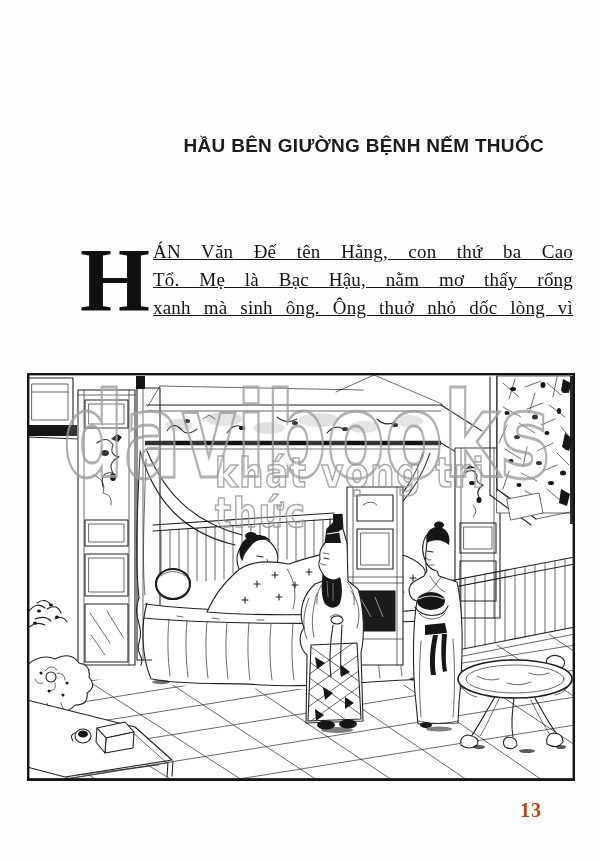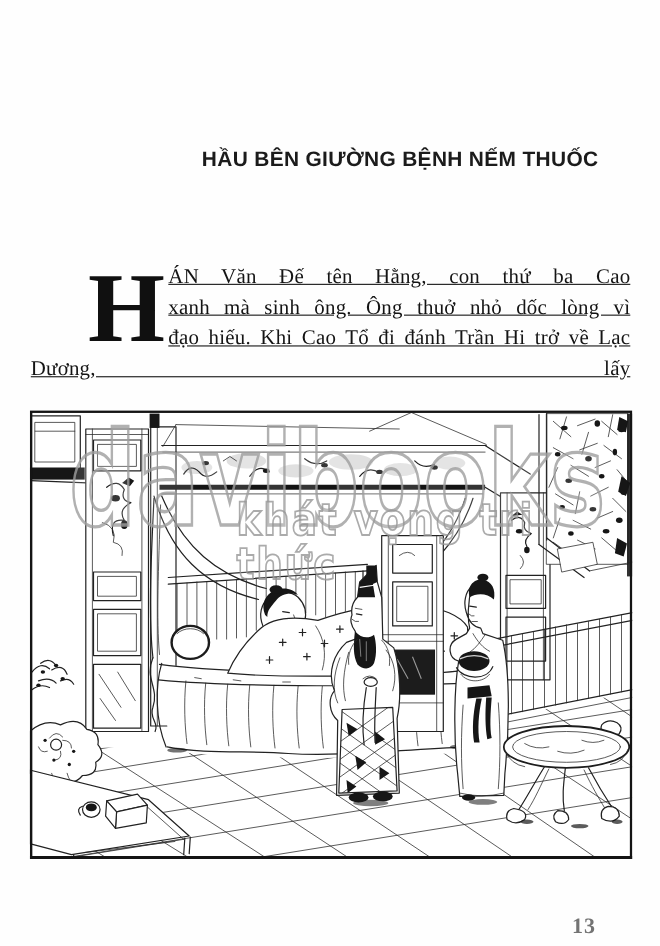--- a/index.html
+++ b/index.html
@@ -29,37 +29,37 @@
 
   
   .wm{position:absolute;left:0;top:0;width:100%;height:100%;pointer-events:none;}
   .wm1{position:absolute;left:36px;top:4px;font:bold 118px/1 "DejaVu Sans",sans-serif;
        transform:scaleX(.72);transform-origin:0 0;letter-spacing:0;
        color:rgba(255,255,255,.14);-webkit-text-stroke:3px rgba(158,158,158,.8);}
   .wm2{position:absolute;left:188px;top:80px;font:bold 40px/1 "DejaVu Sans",sans-serif;
        transform:scaleX(.85);transform-origin:0 0;letter-spacing:2px;
        color:rgba(255,255,255,.16);-webkit-text-stroke:1.7px rgba(150,150,150,.8);}
 
-  .pageno{position:absolute;top:832px;right:58px;font:bold 20px/1 "Liberation Serif",serif;letter-spacing:1px;color:#737373;}
+  .pageno{position:absolute;top:800px;right:58px;font:bold 20px/1 "Liberation Serif",serif;letter-spacing:1px;color:#c2410c;}
 </style>
 </head>
 <body>
 
 <div class="page">
 
   <header class="head">
     <h2>HẦU BÊN GIƯỜNG BỆNH NẾM THUỐC</h2>
   </header>
 
   <p class="body-par">
     <span class="dropcap">H</span>
     <span class="plines">
         <span class="pline">ÁN Văn Đế tên Hằng, con thứ ba Cao</span>
+        <span class="pline">Tổ. Mẹ là Bạc Hậu, nằm mơ thấy rổng</span>
         <span class="pline">xanh mà sinh ông. Ông thuở nhỏ dốc lòng vì</span>
-        <span class="pline">đạo hiếu. Khi Cao Tổ đi đánh Trần Hi trở về Lạc Dương, lấy</span>
       </span>
   </p>
 
   <figure class="illo" aria-label="Ink line drawing: a sick woman lies in a canopied bed while Hán Văn Đế in a tall cap stands at the bedside and an attendant holds a bowl of medicine; tiled floor, low table with box and cup, round pedestal table, lattice window and railing">
     <svg width="548" height="408" viewBox="0 0 548 408" aria-hidden="true">
 
       <rect x="0" y="0" width="548" height="408" fill="#ffffff"></rect>
 
       <g>
         <rect x="1" y="5" width="45" height="57" class="ln"></rect>

